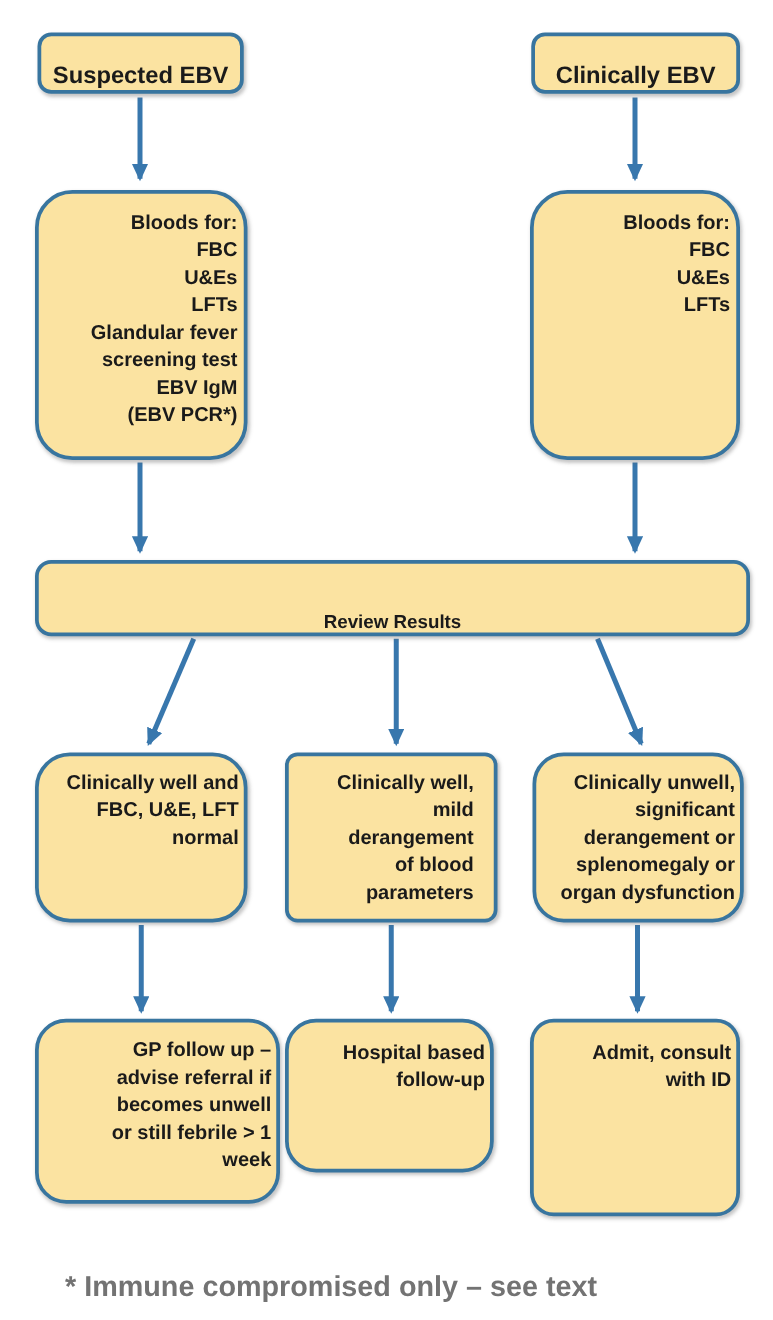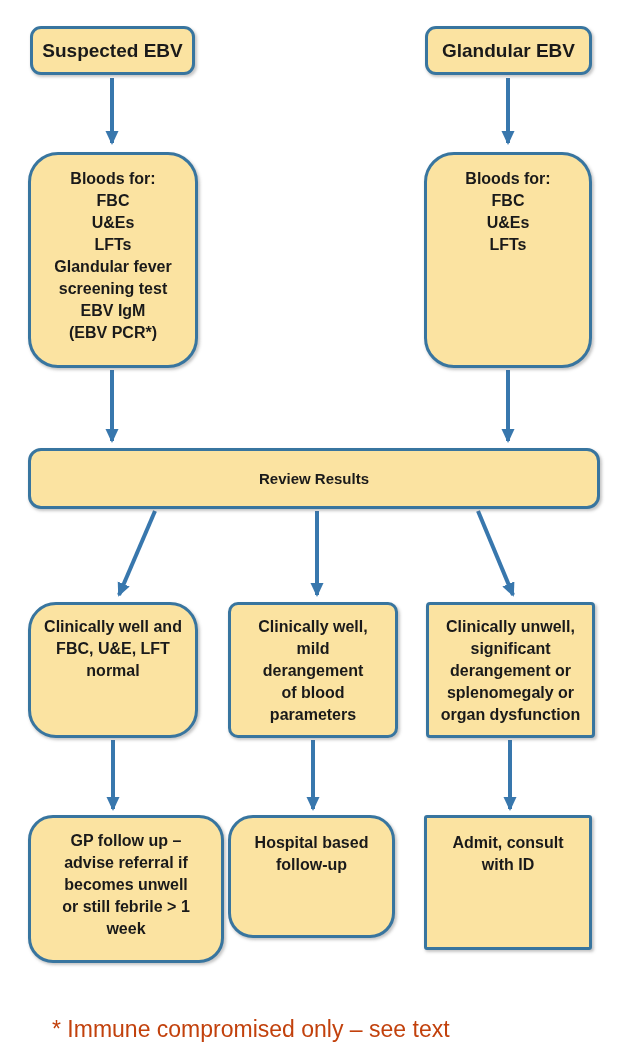--- a/index.html
+++ b/index.html
@@ -20,44 +20,44 @@
   .node{
     position:absolute;
     box-sizing:border-box;
     background:var(--box-fill);
     border:3px solid var(--box-border);
     color:var(--text);
     font-weight:bold;
     text-align:center;
     white-space:pre-line;
     display:flex;
-    align-items:center;
+    align-items:flex-end;
     justify-content:center;
     box-shadow:1.5px 2px 3px rgba(90,90,90,0.35);
   }
-  .node.top-align{align-items:flex-start;}
+  .node.top-align{align-items:flex-start;text-align:right;}
   .lbl{width:100%;}
   #arrows{position:absolute;left:0;top:0;width:618px;height:1056px;pointer-events:none;}
   #arrows line{stroke:var(--arrow);stroke-width:4;}
   #arrows path.head{fill:var(--arrow);}
   
   #n-suspected      {left:30px;  top:26px;  width:165px; height:49px; border-radius:11px; font-size:19px;}
   #n-confirmed      {left:425px; top:26px;  width:167px; height:49px; border-radius:11px; font-size:19px;}
   #n-bloods-susp    {left:28px;  top:152px; width:170px; height:216px; border-radius:30px; font-size:16px; line-height:22px; padding:13px 5px;}
   #n-bloods-conf    {left:424px; top:152px; width:168px; height:216px; border-radius:30px; font-size:16px; line-height:22px; padding:13px 5px;}
   #n-review         {left:28px;  top:448px; width:572px; height:61px; border-radius:13px; font-size:15px;}
   #n-well-normal    {left:28px;  top:602px; width:170px; height:136px; border-radius:28px; font-size:16px; line-height:22px; padding:11px 4px;}
   #n-mild           {left:228px; top:602px; width:170px; height:136px; border-radius:10px; font-size:16px; line-height:22px; padding:11px 16px;}
-  #n-unwell         {left:426px; top:602px; width:169px; height:136px; border-radius:4px; font-size:16px; line-height:22px; padding:11px 4px;}
+  #n-unwell         {left:426px; top:602px; width:169px; height:136px; border-radius:25px; font-size:16px; line-height:22px; padding:11px 4px;}
   #n-gp             {left:28px;  top:815px; width:196px; height:148px; border-radius:25px; font-size:16px; line-height:22px; padding:12px 4px;}
   #n-hospital       {left:228px; top:815px; width:167px; height:123px; border-radius:25px; font-size:16px; line-height:22px; padding:14px 4px;}
-  #n-admit          {left:424px; top:815px; width:168px; height:135px; border-radius:3px; font-size:16px; line-height:22px; padding:14px 4px;}
+  #n-admit          {left:424px; top:815px; width:168px; height:158px; border-radius:19px; font-size:16px; line-height:22px; padding:14px 4px;}
   #footnote{
     position:absolute;left:52px;top:1016px;width:540px;
-    font-size:23px;color:#c2410c;font-weight:normal;white-space:pre;
+    font-size:23px;color:#737373;font-weight:bold;white-space:pre;
   }
 </style>
 </head>
 <body>
 
 <div id="canvas">
 
   <svg id="arrows" viewBox="0 0 618 1056" xmlns="http://www.w3.org/2000/svg">
     <defs>
       <marker id="ah" markerUnits="userSpaceOnUse" markerWidth="16" markerHeight="14" refX="12" refY="6.5" orient="auto">
@@ -74,21 +74,21 @@
     <line x1="113" y1="740" x2="113" y2="809" marker-end="url(#ah)"></line>
     <line x1="313" y1="740" x2="313" y2="809" marker-end="url(#ah)"></line>
     <line x1="510" y1="740" x2="510" y2="809" marker-end="url(#ah)"></line>
   </svg>
 
   <div class="node" id="n-suspected">
     <div class="lbl">Suspected EBV</div>
   </div>
 
   <div class="node" id="n-confirmed">
-    <div class="lbl">Glandular EBV</div>
+    <div class="lbl">Clinically EBV</div>
   </div>
 
   <div class="node top-align" id="n-bloods-susp">
     <div class="lbl">Bloods for:
 FBC
 U&amp;Es
 LFTs
 Glandular fever
 screening test
 EBV IgM

